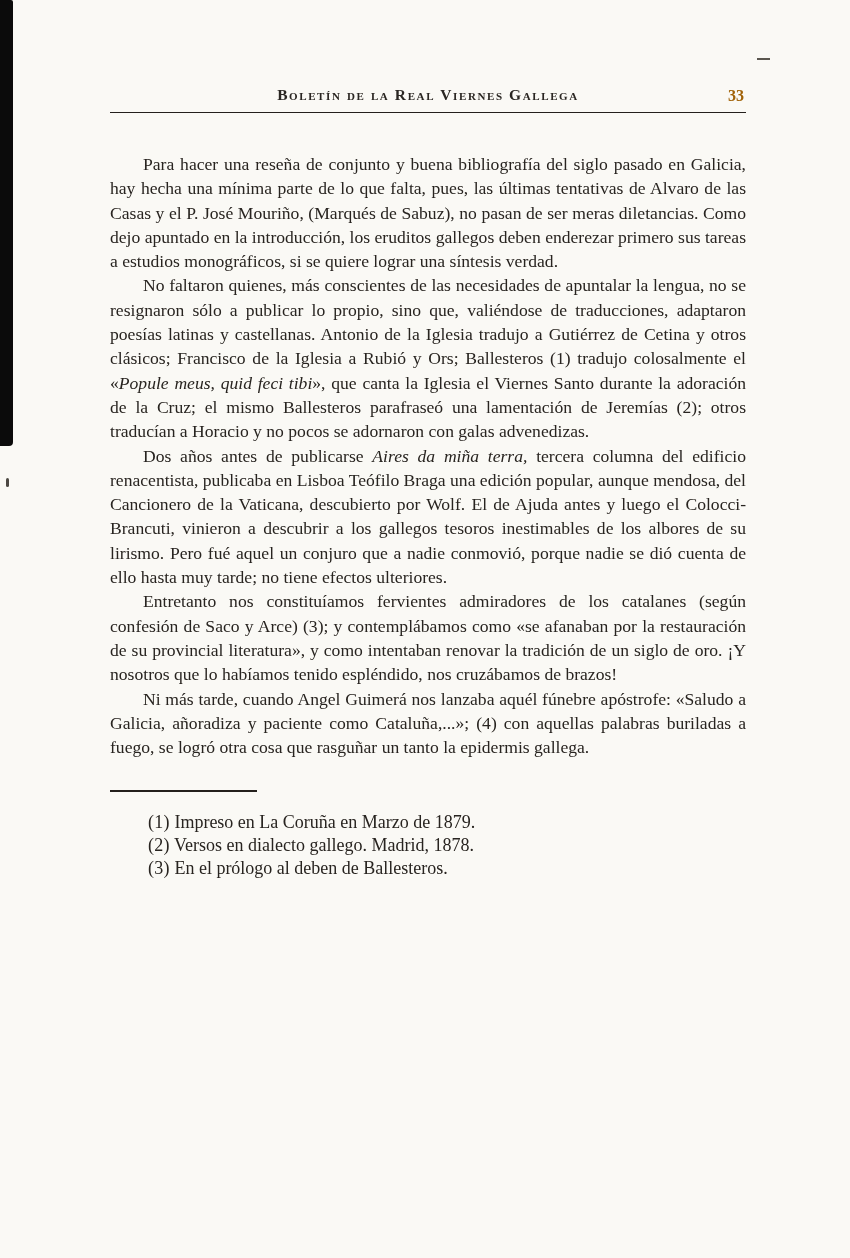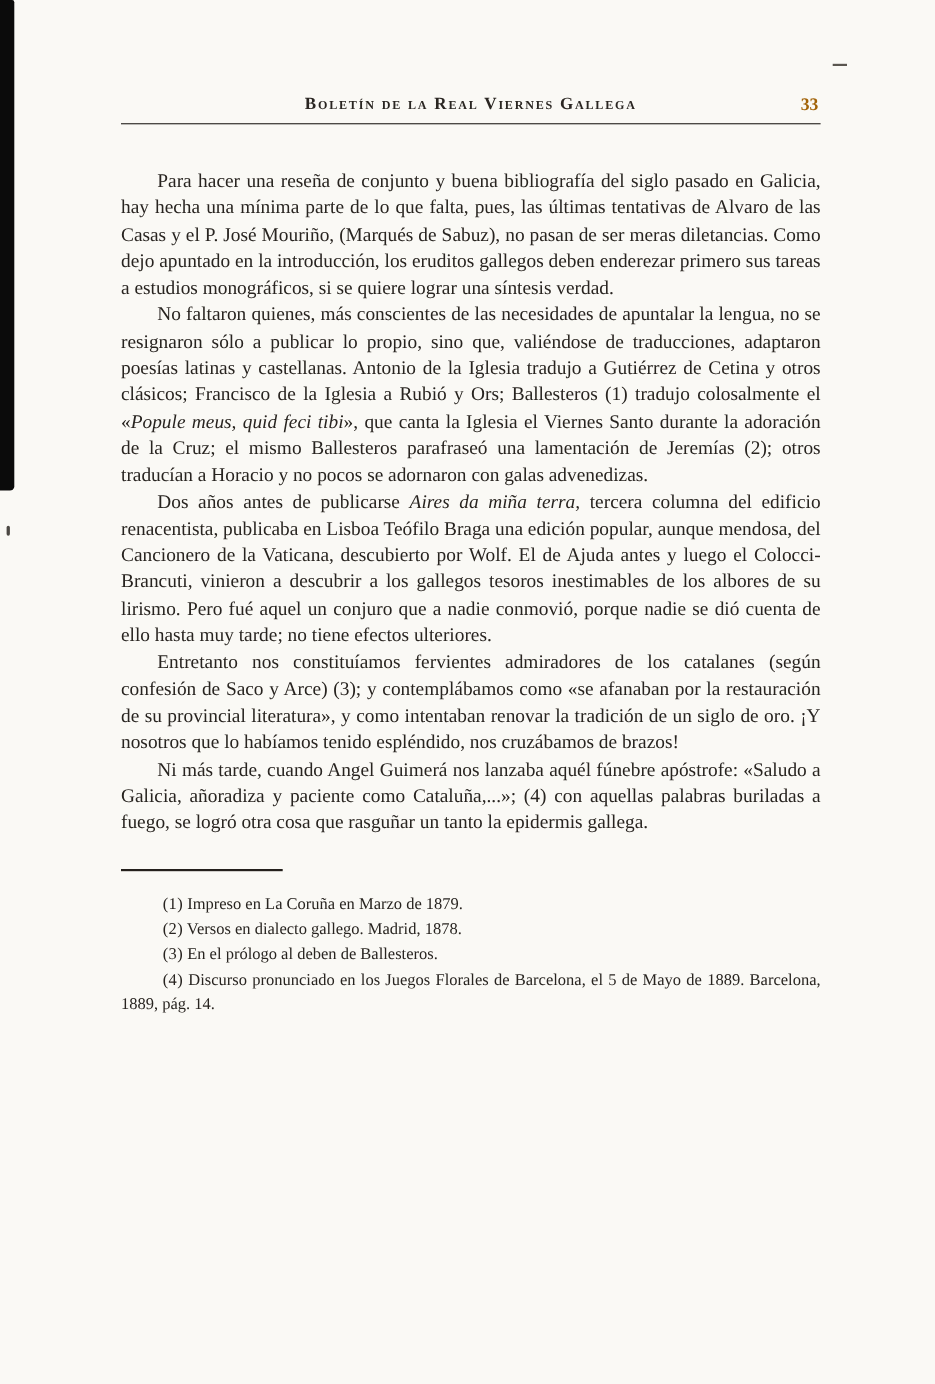--- a/index.html
+++ b/index.html
@@ -76,21 +76,21 @@
     line-height: 24.3px;
     text-align: justify;
   }
   .body-text p {
     text-indent: 33px;
   }
   .work-title, .latin-quote { font-style: italic; }
 
   .footnotes {
     margin-top: 31px;
-    font-size: 15px;
+    font-size: 18px;
     line-height: 21.8px;
     text-align: justify;
   }
   .footnote-rule {
     width: 147px;
     border-top: 2px solid #24201c;
     margin-bottom: 20px;
   }
   .footnote {
     text-indent: 38px;
@@ -121,17 +121,16 @@
       <p><span>Dos años antes de publicarse </span><em class="work-title">Aires da miña terra,</em><span> tercera columna del edificio renacentista, publicaba en Lisboa Teófilo Braga una edición popular, aunque mendosa, del Cancionero de la Vaticana, descubierto por Wolf. El de Ajuda antes y luego el Colocci-Brancuti, vinieron a descubrir a los gallegos tesoros inestimables de los albores de su lirismo. Pero fué aquel un conjuro que a nadie conmovió, porque nadie se dió cuenta de ello hasta muy tarde; no tiene efectos ulteriores.</span></p>
       <p>Entretanto nos constituíamos fervientes admiradores de los catalanes (según confesión de Saco y Arce) (3); y contemplábamos como «se afanaban por la restauración de su provincial literatura», y como intentaban renovar la tradición de un siglo de oro. ¡Y nosotros que lo habíamos tenido espléndido, nos cruzábamos de brazos!</p>
       <p>Ni más tarde, cuando Angel Guimerá nos lanzaba aquél fúnebre apóstrofe: «Saludo a Galicia, añoradiza y paciente como Cataluña,...»; (4) con aquellas palabras buriladas a fuego, se logró otra cosa que rasguñar un tanto la epidermis gallega.</p>
     </main>
 
     <section class="footnotes">
       <div class="footnote-rule"></div>
       <p class="footnote"><span class="fn-num">(1)</span> <span class="fn-text">Impreso en La Coruña en Marzo de 1879.</span></p>
       <p class="footnote"><span class="fn-num">(2)</span> <span class="fn-text">Versos en dialecto gallego. Madrid, 1878.</span></p>
       <p class="footnote"><span class="fn-num">(3)</span> <span class="fn-text">En el prólogo al deben de Ballesteros.</span></p>
-      <p class="footnote"><span class="fn-num">(4)</span> <span class="fn-text">Discurso pronunciado en los Juegos Florales de Barcelona, el 5 de Mayo de 1889. Barcelona, 1889, pág. 14.</span></p>
     </section>
 
   </div>
 </div>
 
 </body></html>

